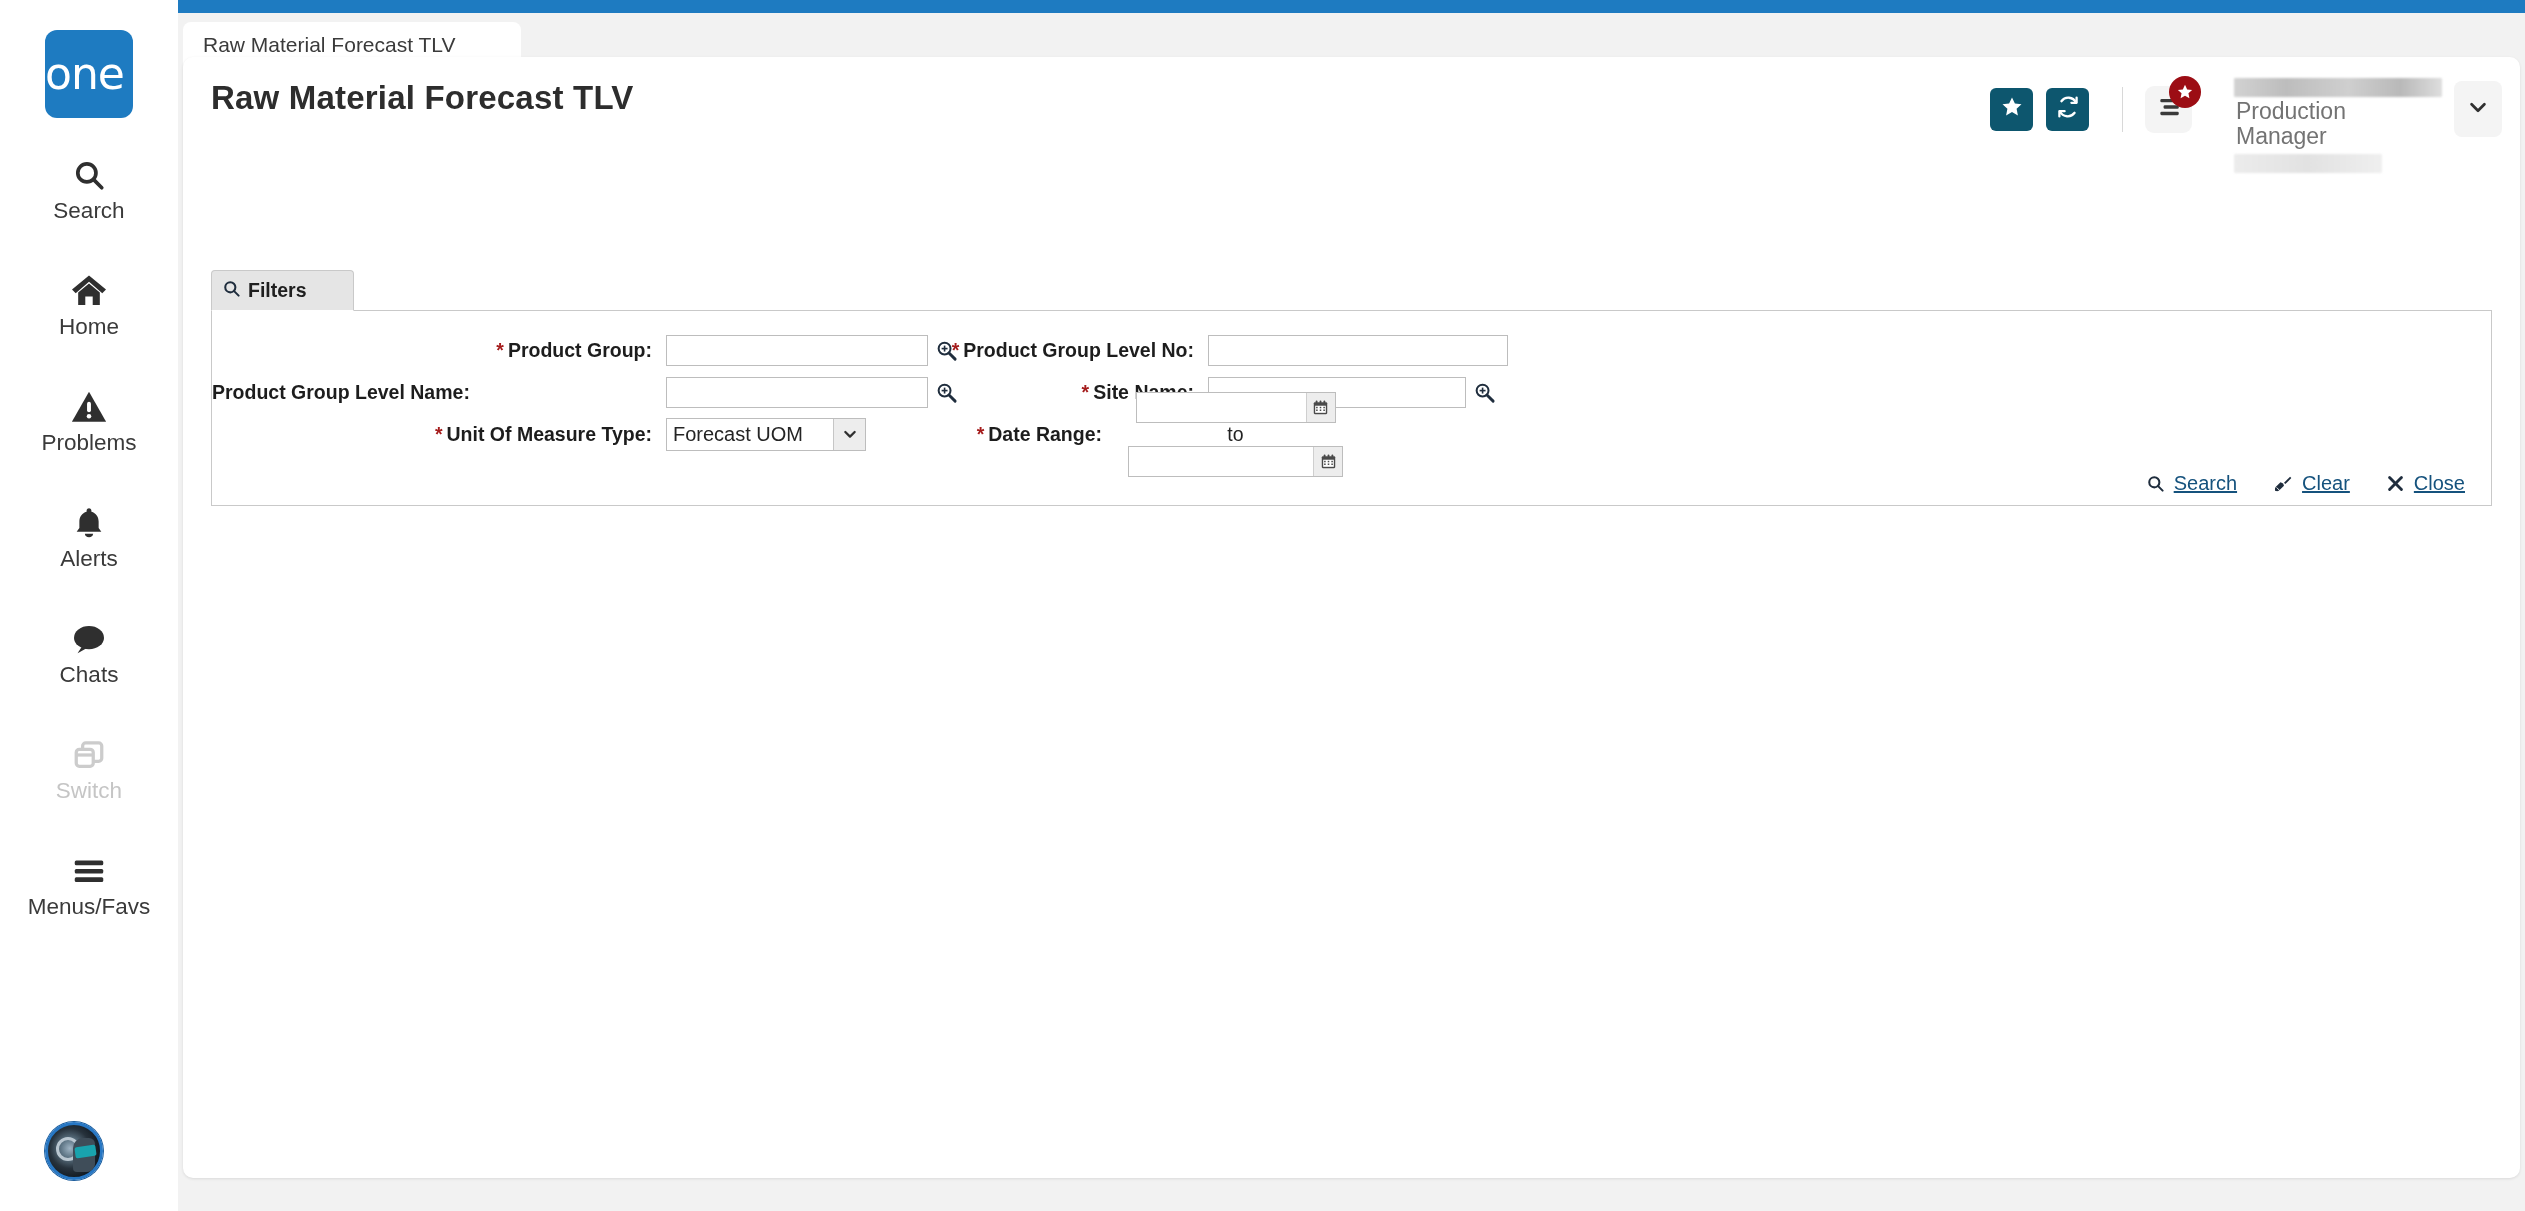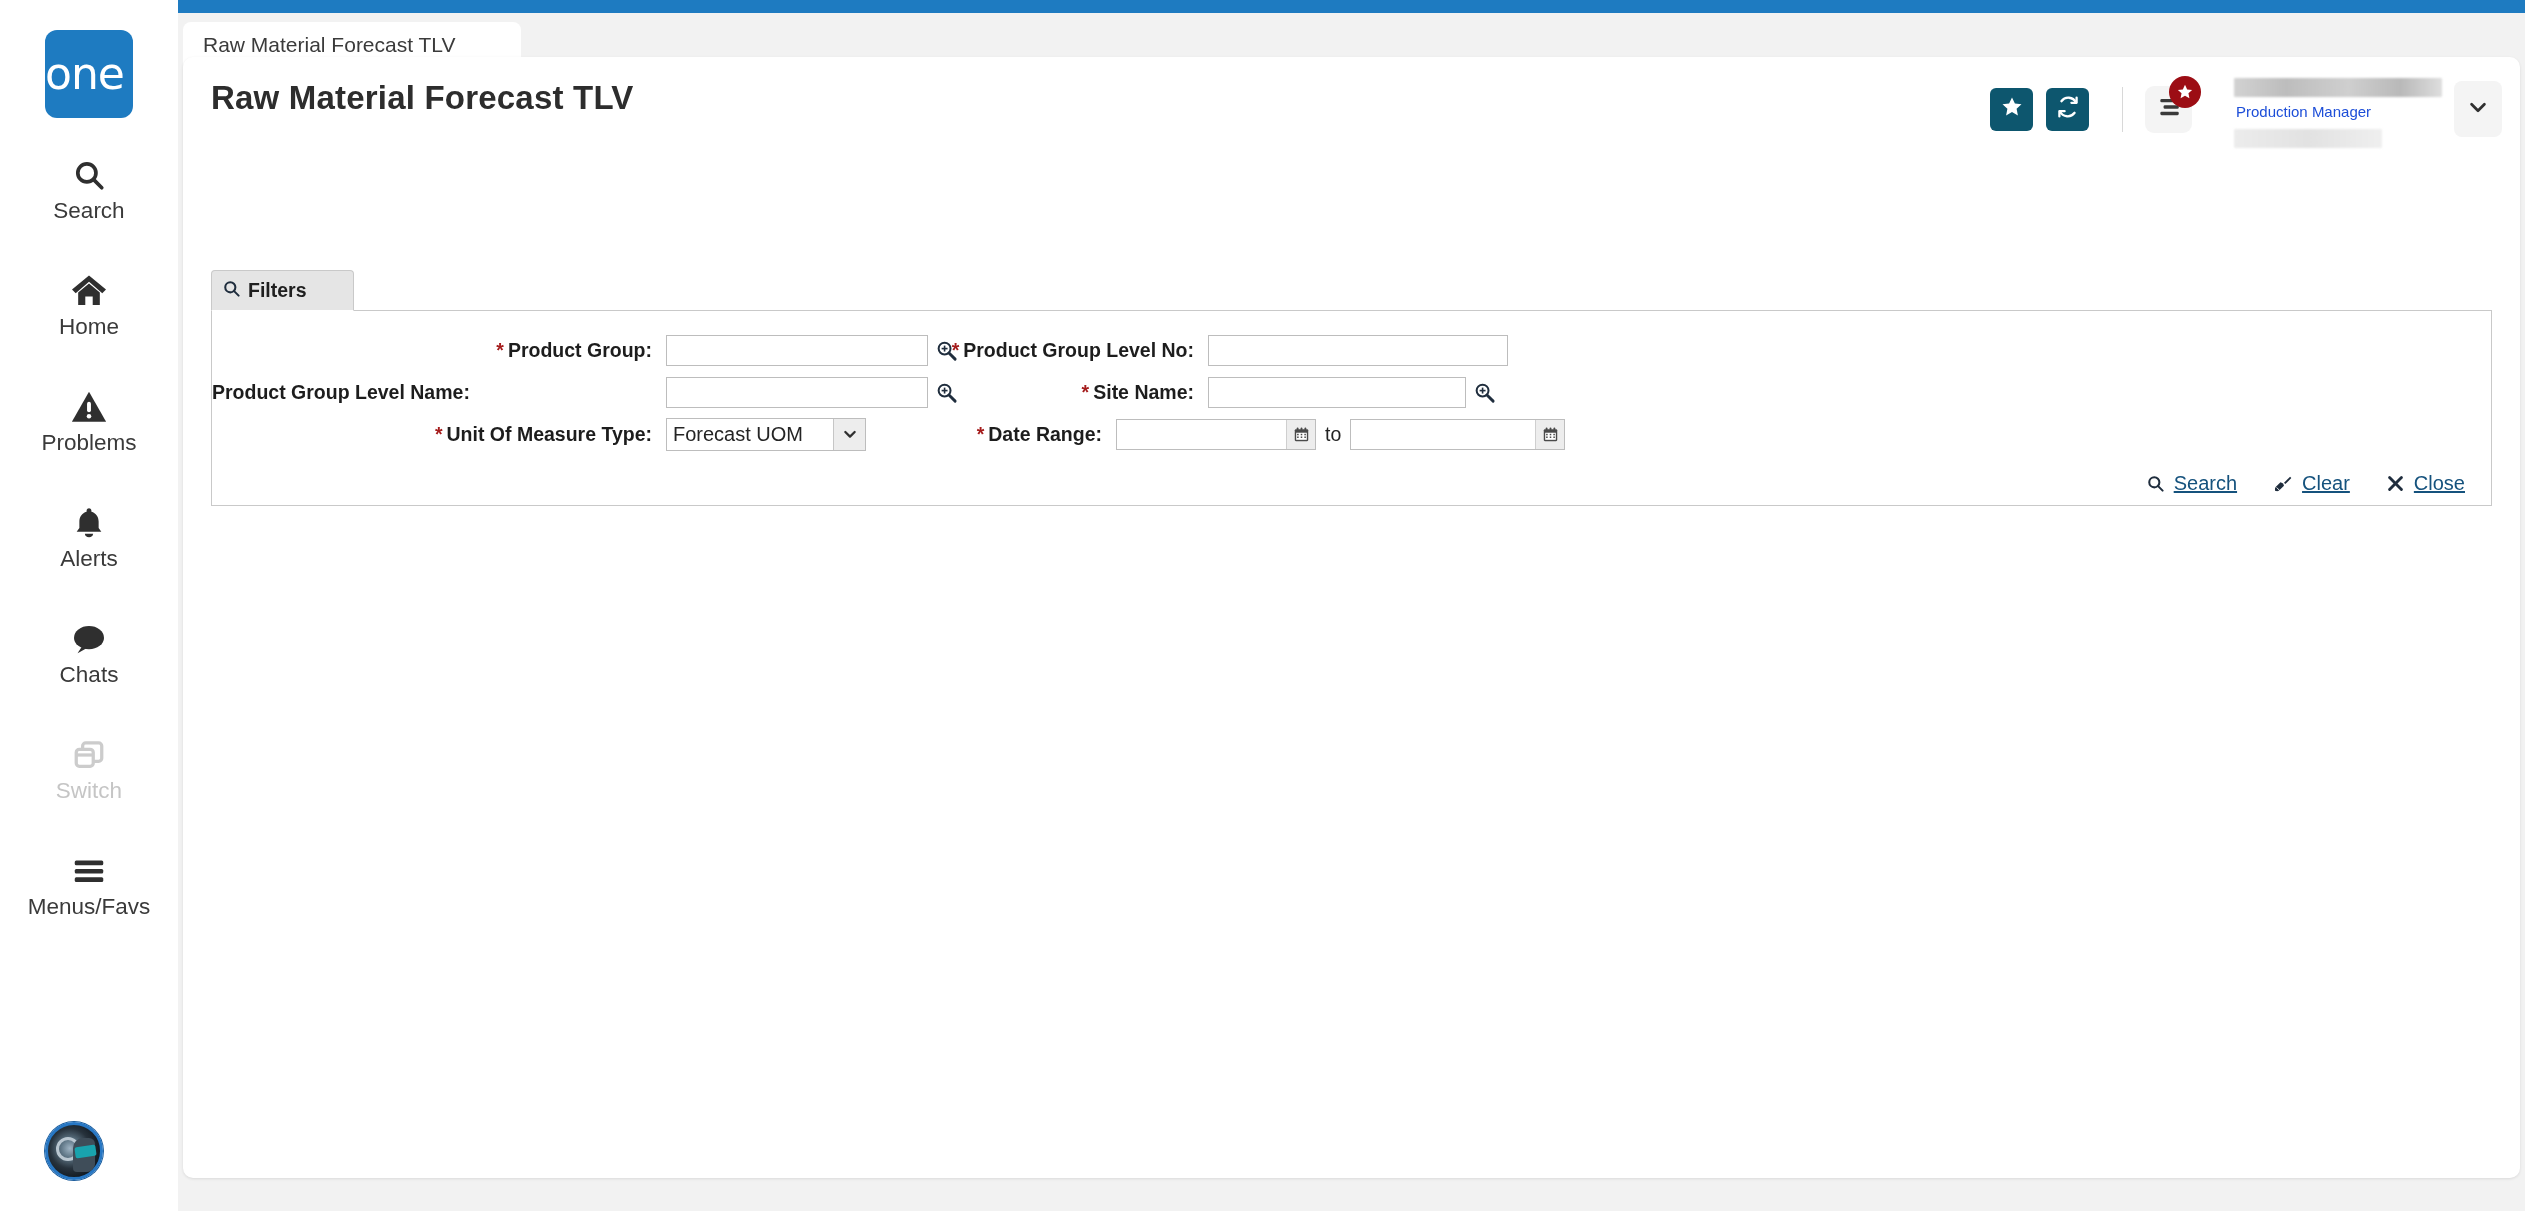--- a/index.html
+++ b/index.html
@@ -216,22 +216,22 @@
     background: linear-gradient(90deg,#d2d2d2 0%,#bdbdbd 25%,#cfcfcf 55%,#b9b9b9 80%,#dedede 100%);
     filter: blur(1px);
   }
   .redact.bot {
     width: 148px;
     margin-top: 3px;
     background: linear-gradient(90deg,#ececec 0%,#e2e2e2 50%,#efefef 100%);
     filter: blur(1px);
   }
   .user-role {
-    font-size: 15px;
-    color: #1d4ed8;
+    font-size: 23px;
+    color: #737373;
     line-height: 25px;
     padding: 2px 0 2px 2px;
   }
   .caret-btn {
     width: 48px; height: 56px;
     background: #f4f4f4;
     border-radius: 8px;
     display: flex; align-items: center; justify-content: center;
     cursor: pointer;
   }
@@ -598,21 +598,21 @@
                 <span class="arrowbox">
                   <svg width="16" height="16" viewBox="0 0 24 24" fill="none" stroke="#2f2f2f" stroke-width="3.4" stroke-linecap="round" stroke-linejoin="round">
                     <polyline points="5,9 12,16 19,9"></polyline>
                   </svg>
                 </span>
               </div>
             </div>
             <div class="fcell" style="width:222px; justify-content:flex-end; margin-left:14px;">
               <span class="flabel"><span class="req">*</span><span>Date Range:</span></span>
             </div>
-            <div class="fcell" style="margin-left:14px;">
+            <div class="fcell" style="margin-left:26px;flex-direction:column;">
               <span class="date-in">
                 <input class="f-in" style="width: 200px;" value="">
                 <span class="cal-btn">
                   <svg width="17" height="17" viewBox="0 0 24 24" fill="#4a4a4a">
                     <rect x="2.5" y="4.5" width="19" height="17" rx="1.6"></rect>
                     <rect x="4.5" y="9.5" width="15" height="10" fill="#ffffff"></rect>
                     <rect x="5.3" y="2" width="2.4" height="4.4" rx="1"></rect>
                     <rect x="10.8" y="2" width="2.4" height="4.4" rx="1"></rect>
                     <rect x="16.3" y="2" width="2.4" height="4.4" rx="1"></rect>
                     <rect x="5.8" y="11" width="2.2" height="2.1" fill="#4a4a4a"></rect>

